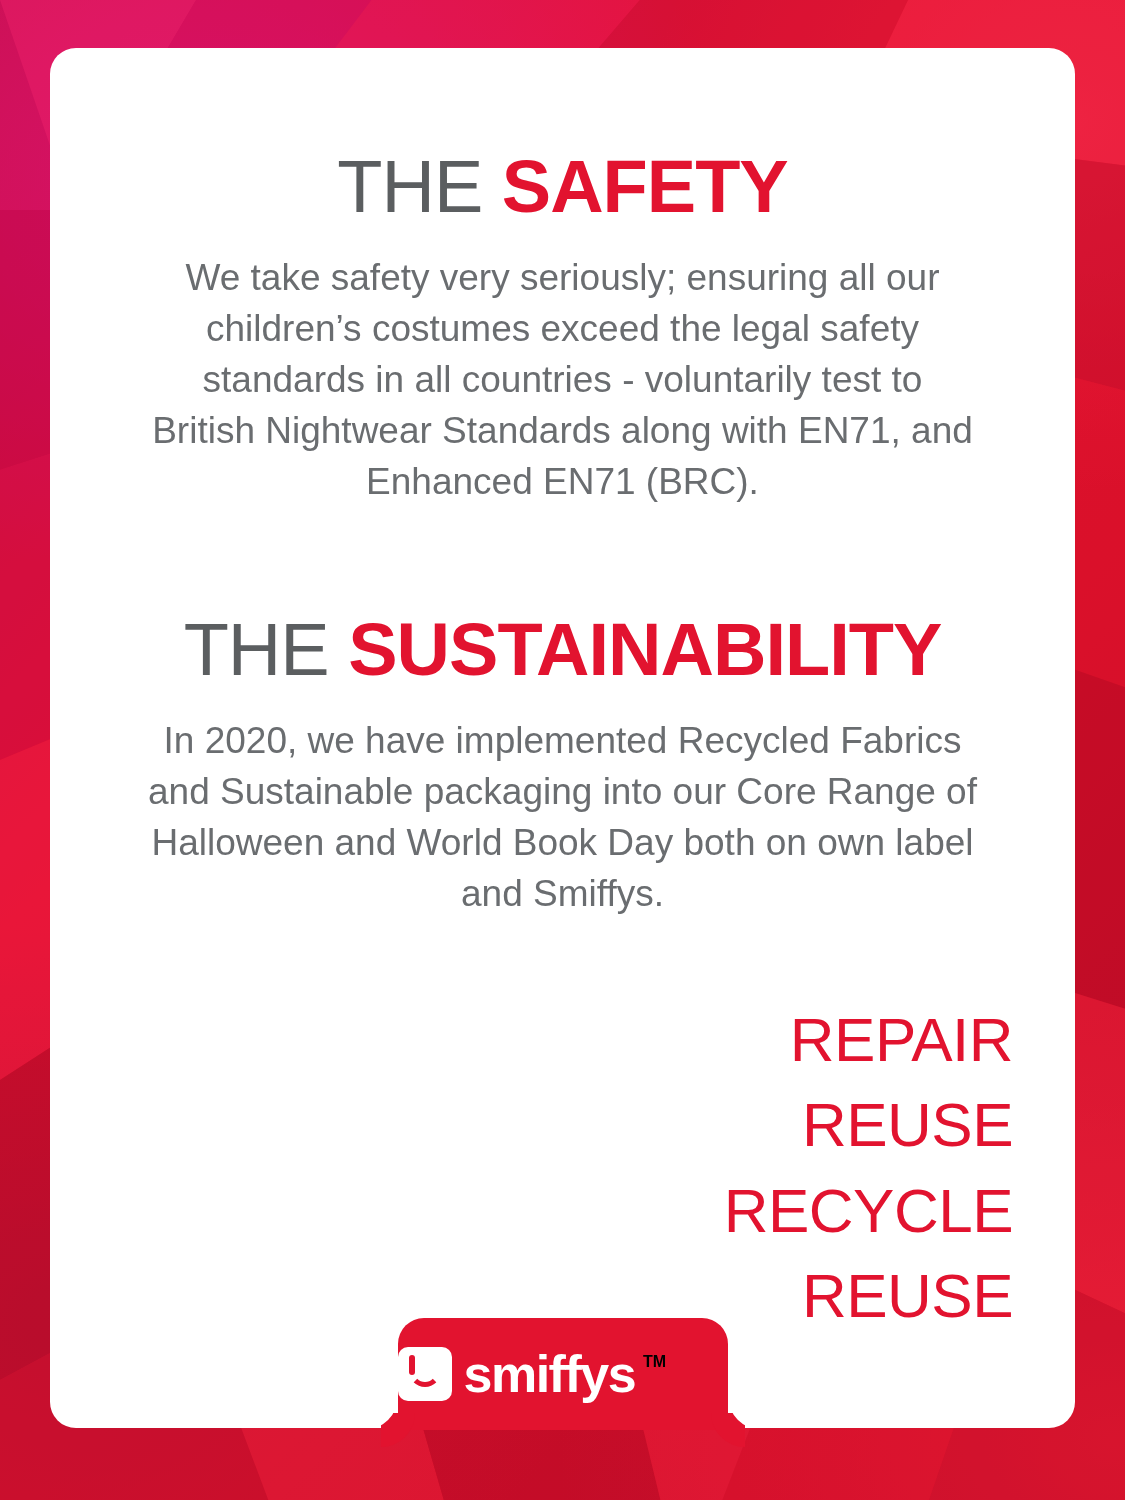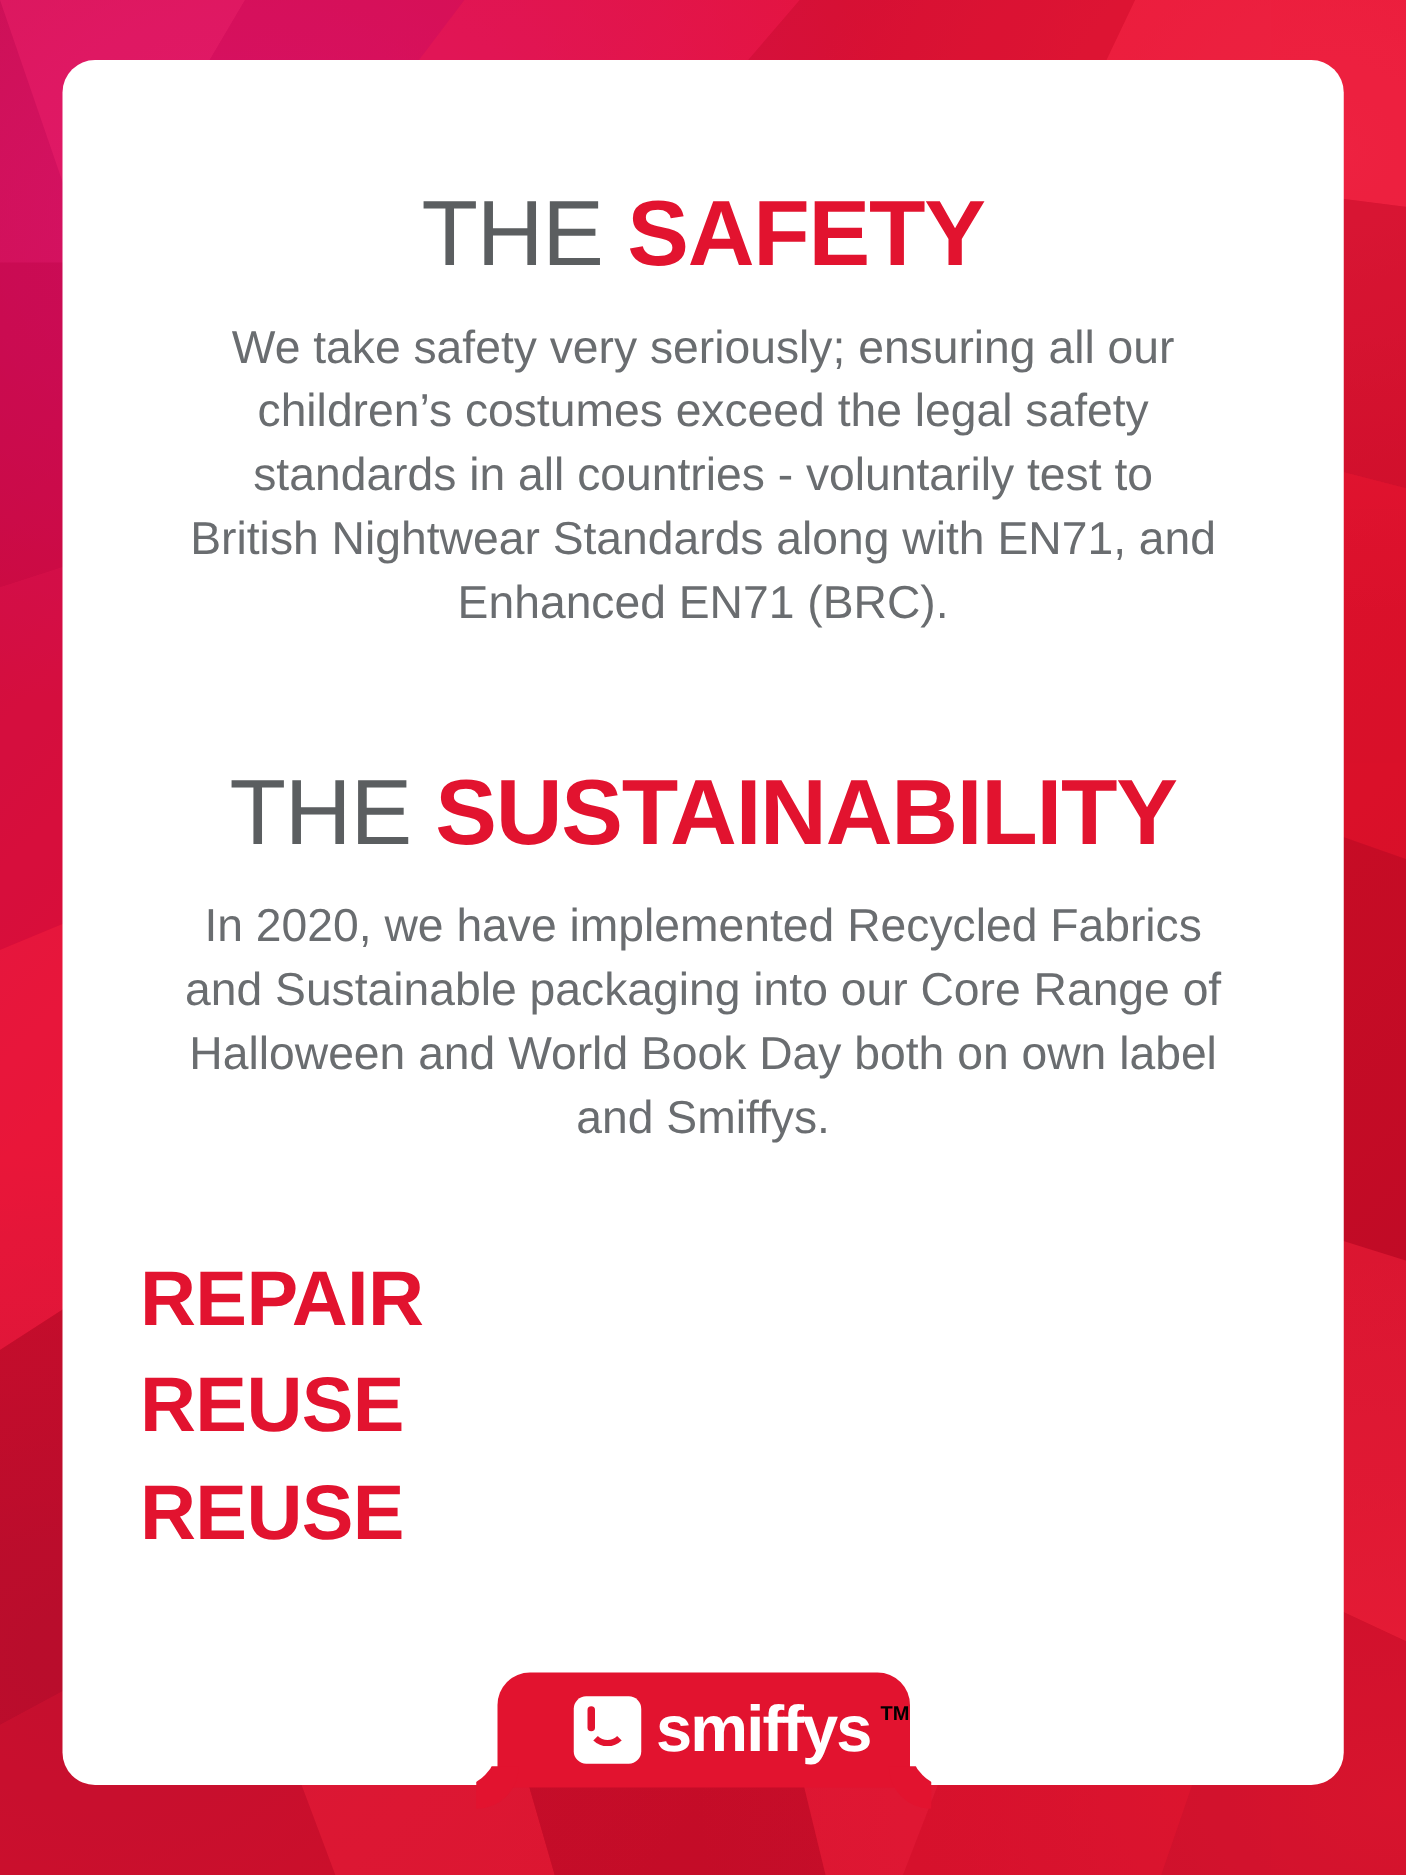--- a/index.html
+++ b/index.html
@@ -70,42 +70,42 @@
     color: #6a6d70;
     font-size: 37px;
     line-height: 1.38;
     font-weight: 400;
   }
 
   .spacer-1 { height: 104px; }
 
   .slogan {
     margin-top: 78px;
-    text-align: left;
+    text-align: right;
     color: #e2132f;
-    font-weight: 700;
+    font-weight: 400;
     font-size: 62px;
     line-height: 1.38;
     letter-spacing: -0.5px;
   }
   .slogan div { margin: 0; }
 
   
   .logo-tab {
     position: absolute;
     left: 50%;
     transform: translateX(-50%);
     bottom: -2px;
     width: 330px;
-    height: 92px;
+    height: 112px;
     background: #e2132f;
     border-radius: 26px 26px 0 0;
     display: flex;
     align-items: center;
-    justify-content: flex-end;
+    justify-content: flex-start;
   }
   .logo-tab::before,
   .logo-tab::after {
     content: "";
     position: absolute;
     bottom: 0;
     width: 34px;
     height: 34px;
     background: transparent;
   }
@@ -231,20 +231,21 @@
 
     <h1 class="section-heading h-sustain">
       <span>THE </span><span class="accent">SUSTAINABILITY</span>
     </h1>
 
     <p class="body-copy">In 2020, we have implemented Recycled Fabrics and Sustainable packaging into our Core Range of Halloween and World Book Day both on own label and Smiffys.</p>
 
     <div class="slogan">
       <div>REPAIR</div>
       <div>REUSE</div>
+      <div>RECYCLE</div>
       <div>REUSE</div>
     </div>
 
     <div class="logo-tab">
       <div class="logo-inner">
         <span class="logo-mark">
           <span class="smile-left"></span>
           <span class="smile"></span>
         </span>
         <span class="logo-word">smiffys</span>

